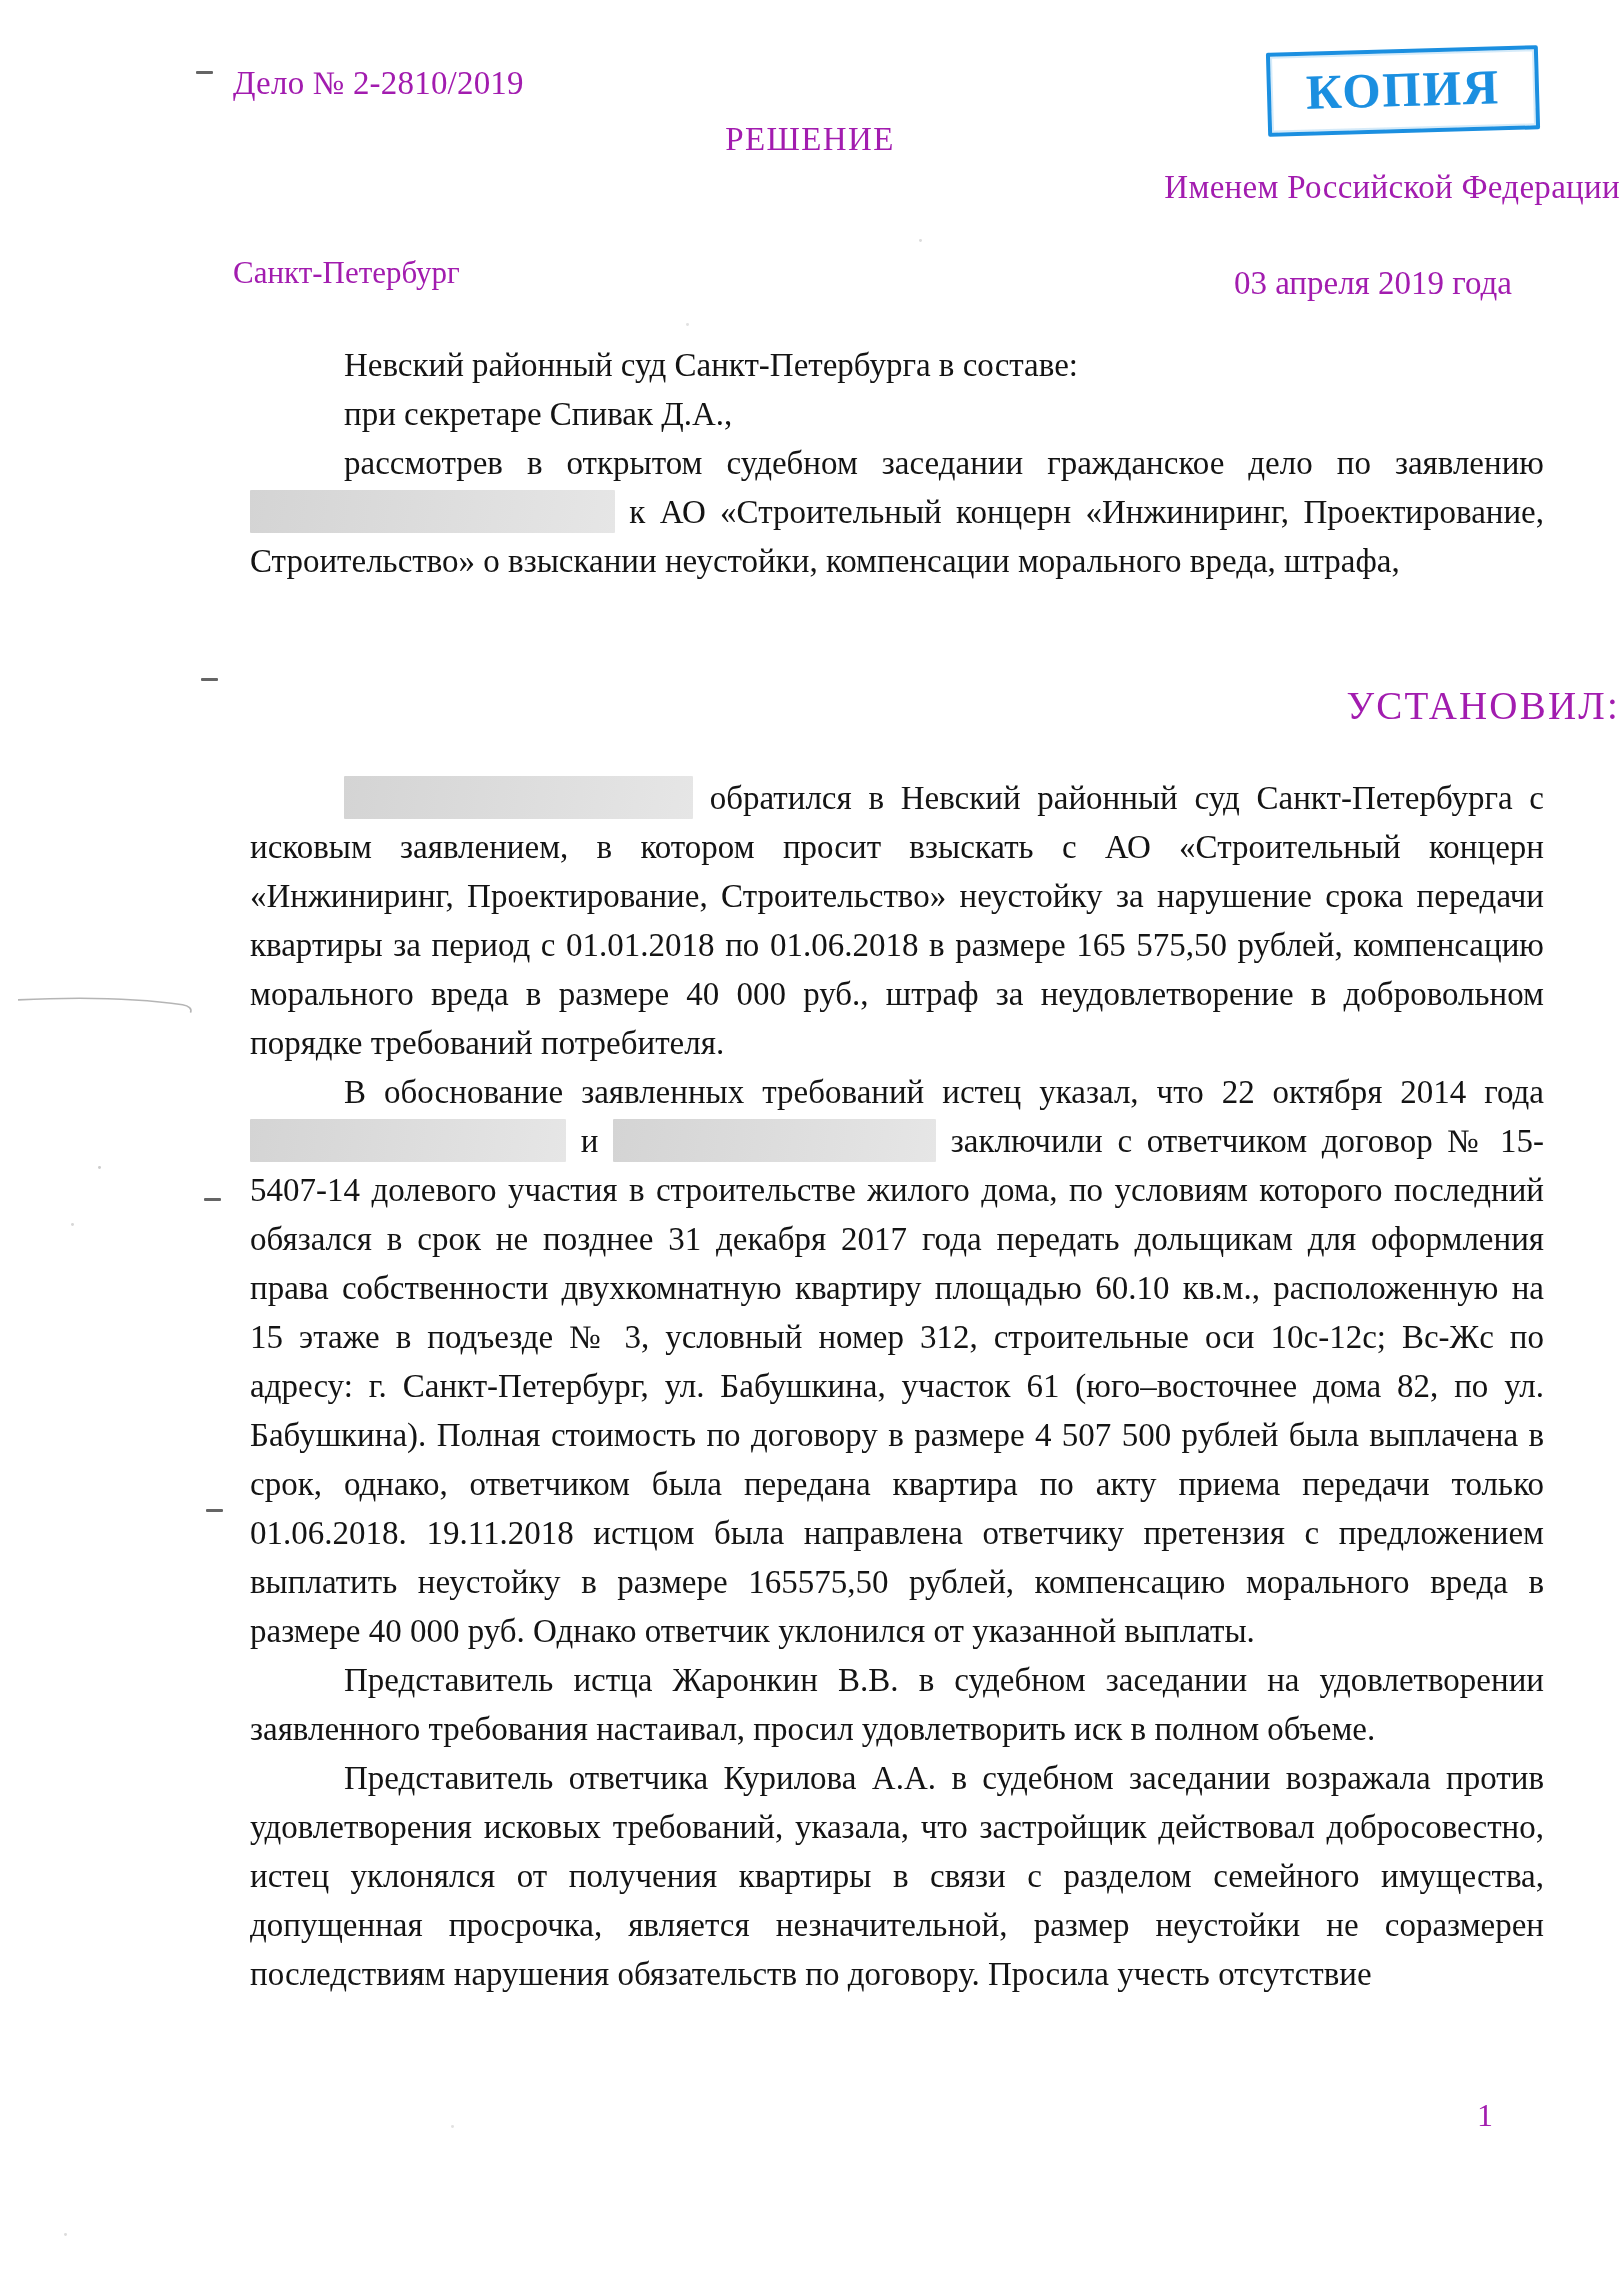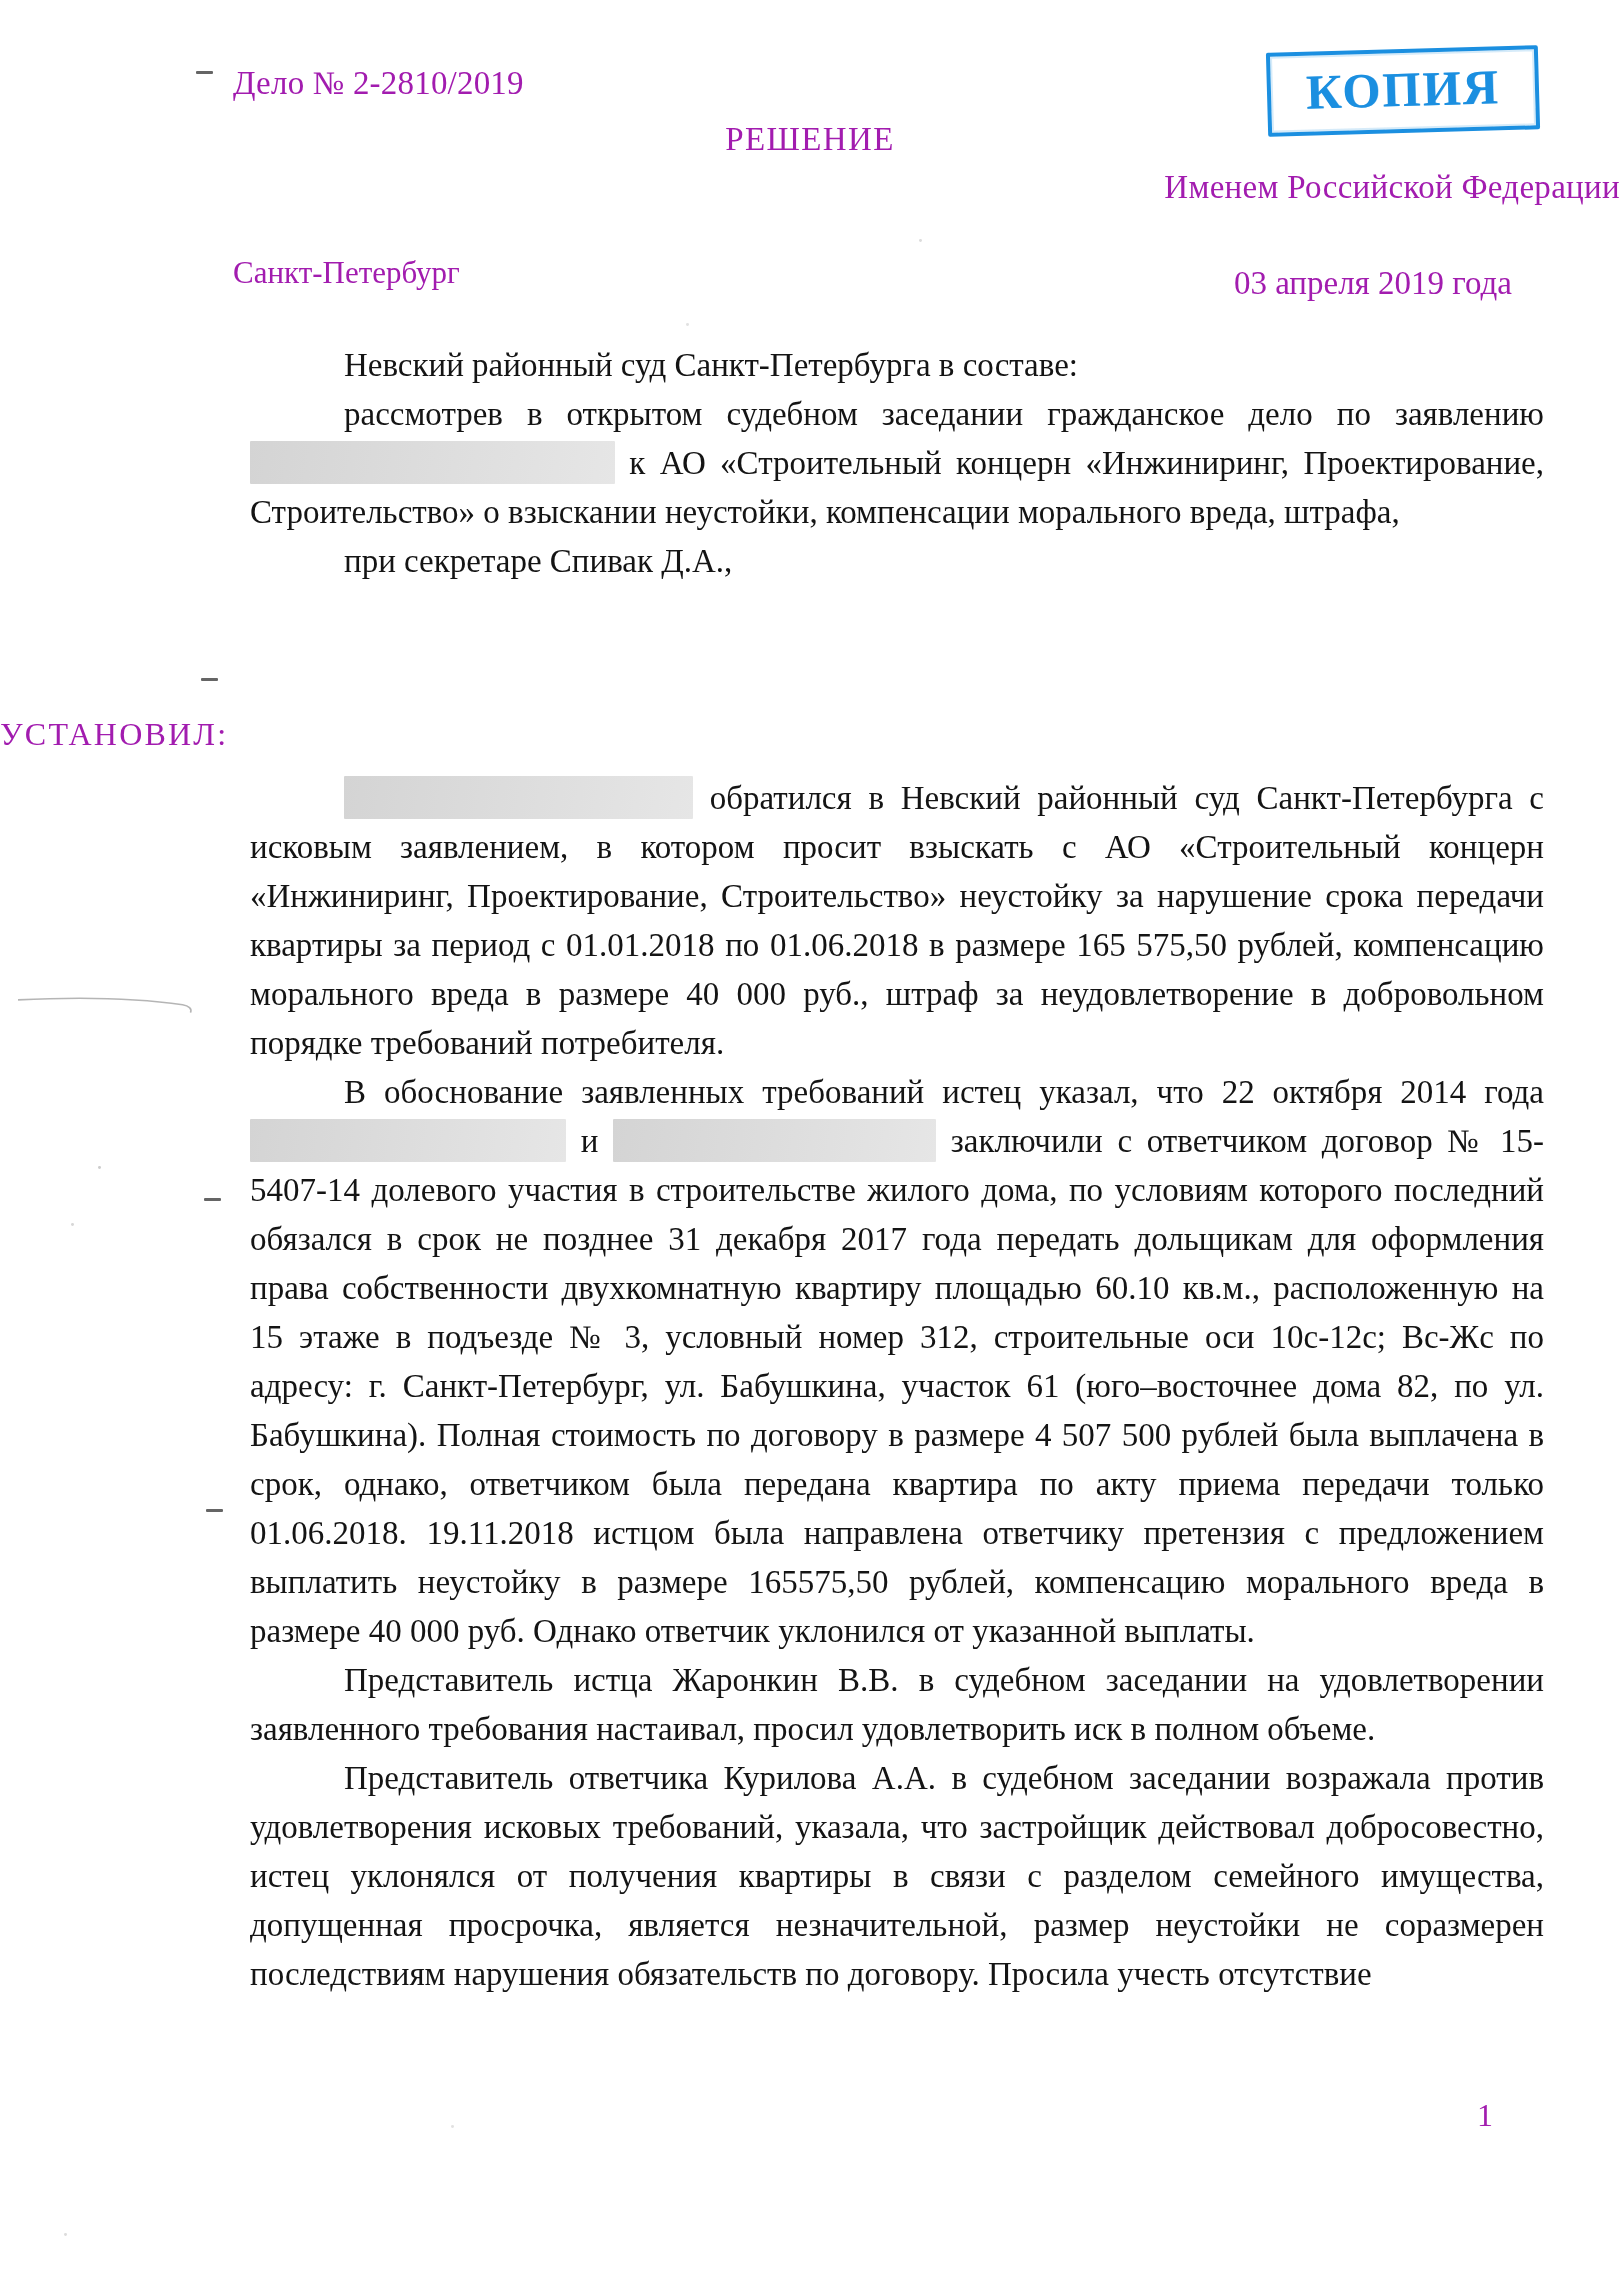--- a/index.html
+++ b/index.html
@@ -62,23 +62,23 @@
   }
   .date {
     right: 108px;
     top: 267px;
     font-size: 33px;
   }
 
   .section-head {
     left: 0;
     right: 0;
-    top: 718px;
-    text-align: left;
-    font-size: 32px;
+    top: 686px;
+    text-align: right;
+    font-size: 39px;
     letter-spacing: 2.2px;
     white-space: nowrap;
   }
 
   .page-num {
     right: 127px;
     top: 2099px;
     font-size: 32px;
   }
 
@@ -188,22 +188,22 @@
   <div class="tline case-no">Дело № 2-2810/2019</div>
 
   <div class="tline doc-title">РЕШЕНИЕ</div>
   <div class="tline doc-subtitle">Именем Российской Федерации</div>
 
   <div class="tline city">Санкт-Петербург</div>
   <div class="tline date">03 апреля 2019 года</div>
 
   <div class="body-block blk-intro">
     <p class="ind">Невский районный суд Санкт-Петербурга в составе:</p>
+    <p class="ind">при секретаре Спивак Д.А.,</p>
     <p class="ind"><span>рассмотрев в открытом судебном заседании гражданское дело по заявлению</span> <span class="redact r1"></span> <span>к АО «Строительный концерн «Инжиниринг, Проектирование, Строительство» о взыскании неустойки, компенсации морального вреда, штрафа,</span></p>
-    <p class="ind">при секретаре Спивак Д.А.,</p>
   </div>
 
   <div class="tline section-head">УСТАНОВИЛ:</div>
 
   <div class="body-block blk-main">
     <p class="ind"><span class="redact r2"></span> <span>обратился в Невский районный суд Санкт-Петербурга с исковым заявлением, в котором просит взыскать с АО «Строительный концерн «Инжиниринг, Проектирование, Строительство» неустойку за нарушение срока передачи квартиры за период с 01.01.2018 по 01.06.2018 в размере 165 575,50 рублей, компенсацию морального вреда в размере 40 000 руб., штраф за неудовлетворение в добровольном порядке требований потребителя.</span></p>
     <p class="ind"><span>В обоснование заявленных требований истец указал, что 22 октября 2014 года</span> <span class="redact r3"></span> <span>и</span> <span class="redact r4"></span> <span>заключили с ответчиком договор № 15-5407-14 долевого участия в строительстве жилого дома, по условиям которого последний обязался в срок не позднее 31 декабря 2017 года передать дольщикам для оформления права собственности двухкомнатную квартиру площадью 60.10 кв.м., расположенную на 15 этаже в подъезде № 3, условный номер 312, строительные оси 10с-12с; Вс-Жс по адресу: г. Санкт-Петербург, ул. Бабушкина, участок 61 (юго–восточнее дома 82, по ул. Бабушкина). Полная стоимость по договору в размере 4 507 500 рублей была выплачена в срок, однако, ответчиком была передана квартира по акту приема передачи только 01.06.2018. 19.11.2018 истцом была направлена  ответчику претензия с предложением выплатить неустойку в размере 165575,50 рублей, компенсацию морального вреда в размере 40 000 руб. Однако ответчик уклонился от указанной выплаты.</span></p>
     <p class="ind">Представитель истца Жаронкин В.В. в судебном заседании на удовлетворении заявленного требования настаивал, просил удовлетворить иск в полном объеме.</p>
     <p class="ind">Представитель ответчика Курилова А.А. в судебном заседании возражала против удовлетворения исковых требований, указала, что застройщик действовал добросовестно, истец уклонялся от получения квартиры в связи с разделом семейного имущества, допущенная просрочка, является незначительной, размер неустойки не соразмерен последствиям нарушения обязательств по договору. Просила    учесть  отсутствие</p>
   </div>

